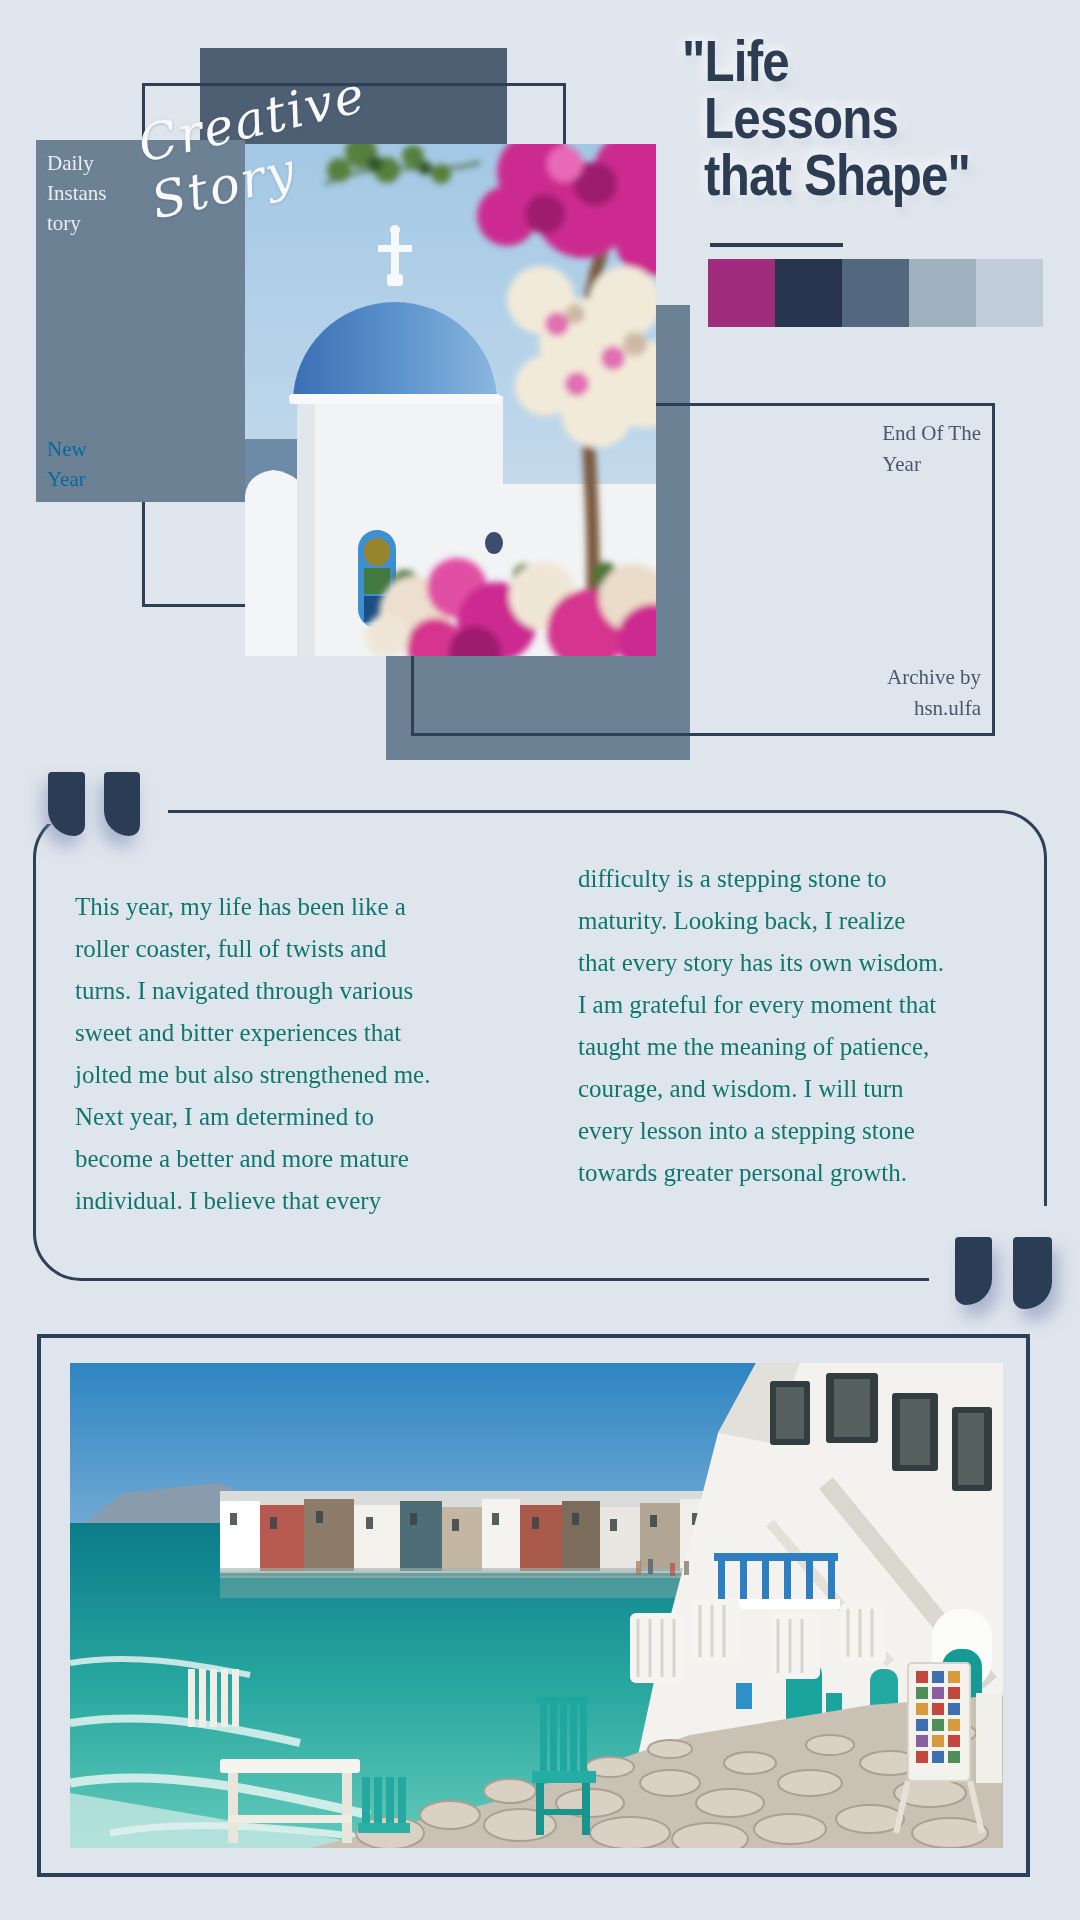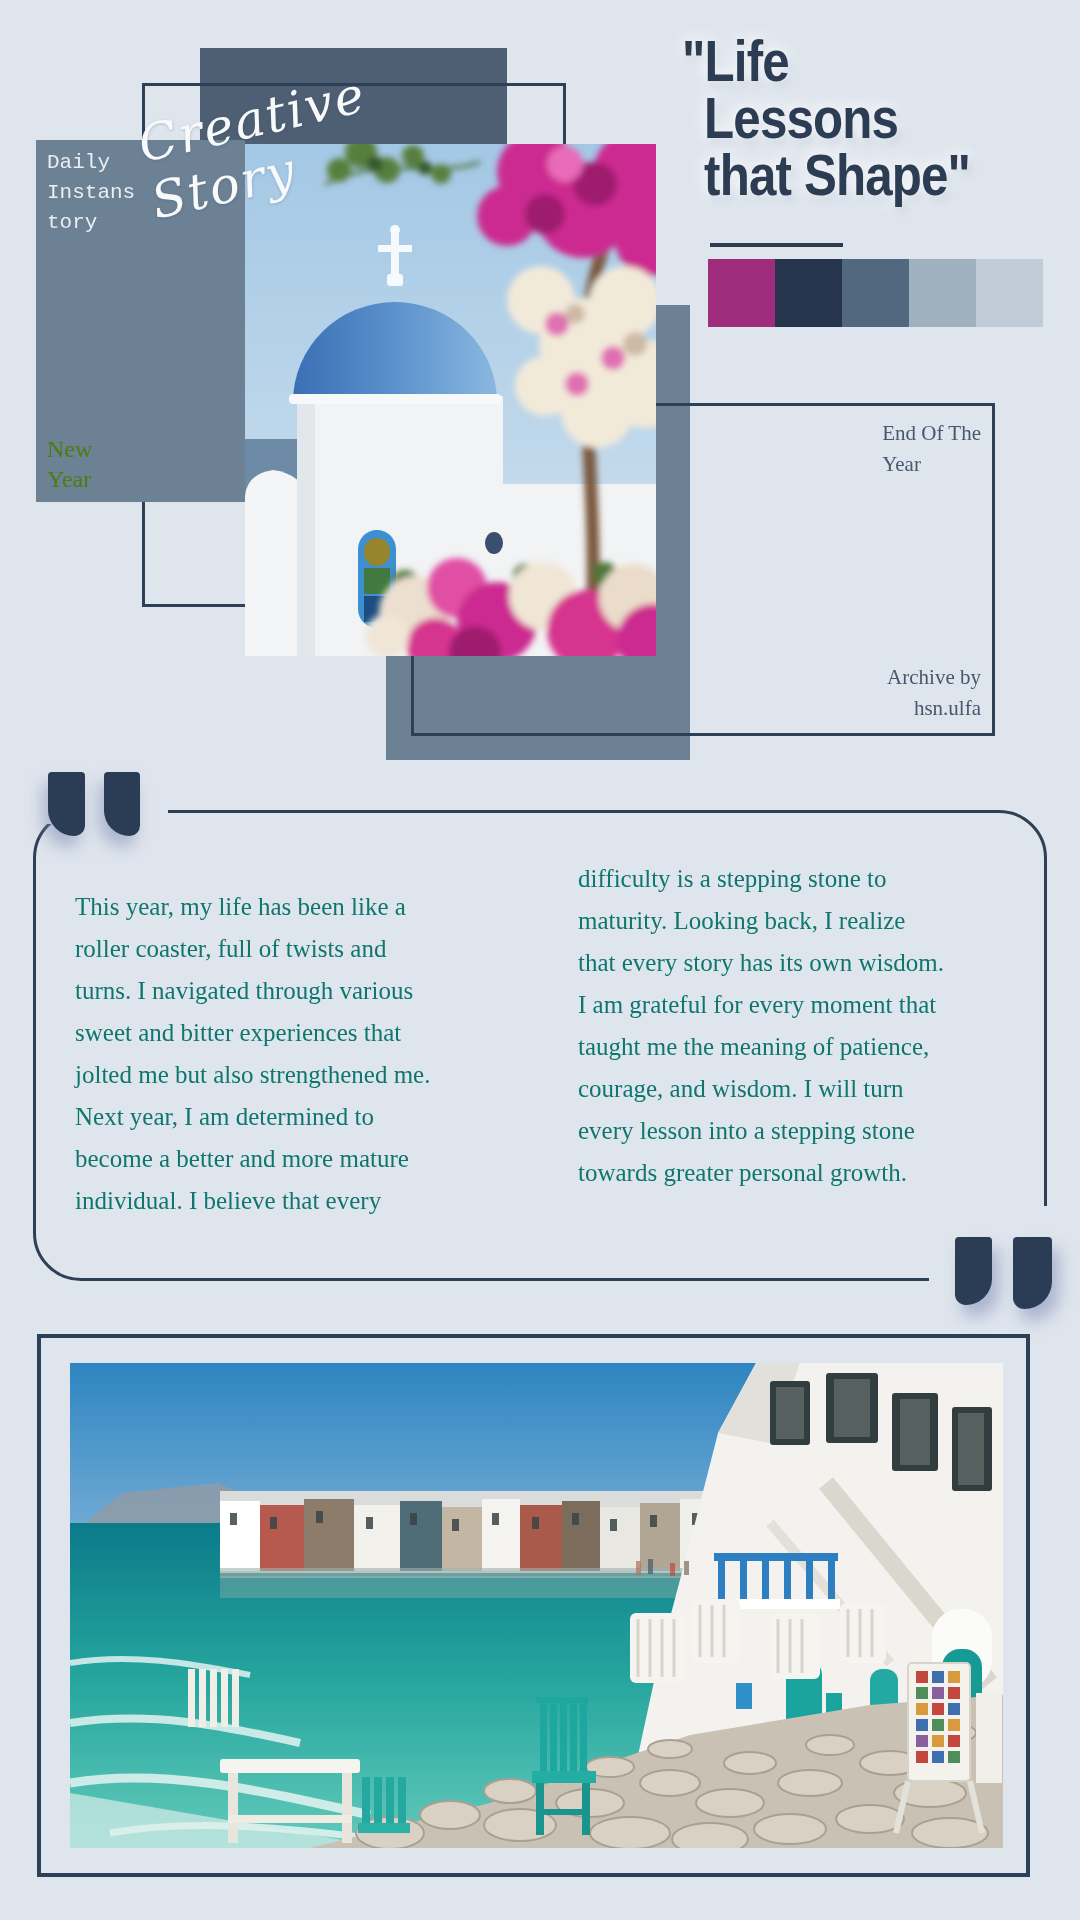--- a/index.html
+++ b/index.html
@@ -19,22 +19,22 @@
   .frame2{left:411px;top:403px;width:584px;height:333px;border:3px solid #2e4057;box-sizing:border-box;}
   .photo1{left:245px;top:144px;width:411px;height:512px;}
 
   .script-text{
     left:146px;top:116px;width:360px;
     font-family:"DejaVu Serif",serif;font-style:italic;
     font-size:50px;color:#f7f9fb;letter-spacing:2px;
     transform:rotate(-13deg);transform-origin:0 50%;
     text-shadow:0 1px 3px rgba(50,70,100,.25);
   }
-  .label-story{left:47px;top:148px;font-size:21px;line-height:30px;color:#e9eef4;font-family:Liberation Mono, monospace;}
-  .label-newyear{left:47px;top:434px;font-size:24px;line-height:30px;color:#4d7c0f;}
+  .label-story{left:47px;top:148px;font-size:21px;line-height:30px;color:#e9eef4;}
+  .label-newyear{left:47px;top:434px;font-size:21px;line-height:30px;color:#0369a1;}
   .label-madeby{left:448px;top:662px;font-size:22px;line-height:31px;color:#edf1f6;}
   .label-endyear{right:99px;top:418px;font-size:21px;line-height:31px;color:#46586e;text-align:left;}
   .label-archive{right:99px;top:662px;font-size:21px;line-height:31px;color:#46586e;text-align:right;margin-left:26px;}
 
   
   .title{
     left:682px;top:32px;width:330px;
     font-family:"Liberation Sans","DejaVu Sans",sans-serif;
     font-weight:700;font-size:58px;line-height:57px;letter-spacing:-1px;
     color:#2c3d53;

